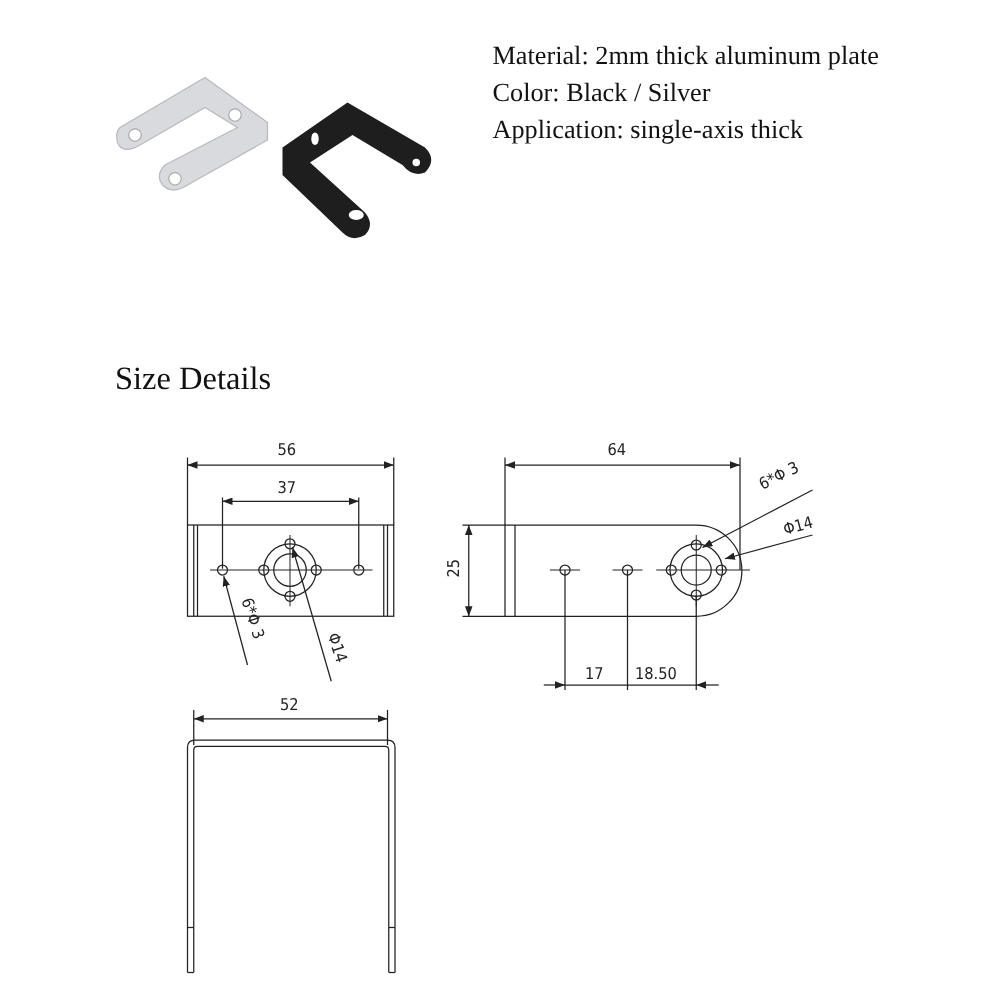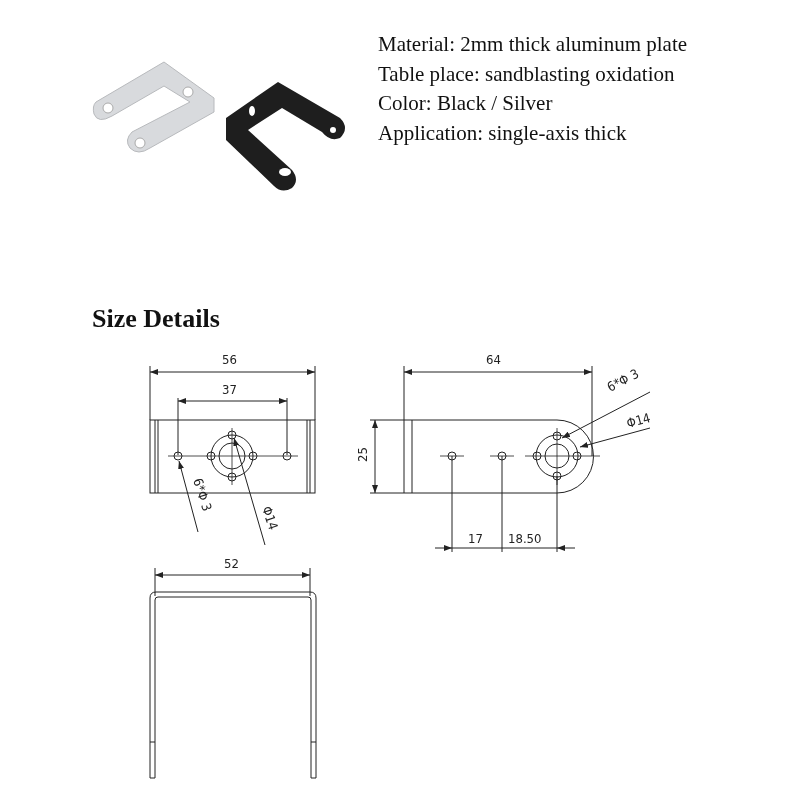--- a/index.html
+++ b/index.html
@@ -1,19 +1,19 @@
 <!DOCTYPE html>
 <html><head>
 <meta charset="utf-8">
 <style>
   html, body { margin: 0; padding: 0; background: #ffffff; }
   body { width: 800px; height: 800px; position: relative; overflow: hidden; font-family: "Liberation Serif", serif; color: #111; }
   .specs { position: absolute; left: 378px; top: 30px; font-size: 21px; line-height: 29.5px; }
-  .spec-line { white-space: nowrap; }
-  .section-title { position: absolute; left: 92px; top: 304px; font-size: 26px; font-weight: bold; font-family: "Liberation Serif", serif; }
+  .spec-line { white-space: nowrap; margin-left: 16px; }
+  .section-title { position: absolute; left: 92px; top: 288px; font-size: 26px; font-weight: normal; font-family: "Liberation Serif", serif; }
   svg { position: absolute; left: 0; top: 0; }
   .dim { font-family: "DejaVu Sans Condensed", "DejaVu Sans", sans-serif; font-size: 13px; fill: #222; }
 </style>
 </head>
 <body>
 
 <svg width="800" height="800" viewBox="0 0 800 800">
   <defs>
     <marker id="arr" markerWidth="8" markerHeight="6" refX="8" refY="3" orient="auto-start-reverse">
       <path d="M0,0 L8,3 L0,6 z" fill="#222"></path>
@@ -112,18 +112,17 @@
     <line x1="150" y1="778" x2="155" y2="778"></line>
     <line x1="311" y1="778" x2="316" y2="778"></line>
     <line x1="150" y1="742" x2="155" y2="742"></line>
     <line x1="311" y1="742" x2="316" y2="742"></line>
   </g>
   <text class="dim" x="224" y="568">52</text>
 </svg>
 
 <div class="specs">
   <div class="spec-line">Material: 2mm thick aluminum plate</div>
-  <div class="spec-line">Table place: sandblasting oxidation</div>
   <div class="spec-line">Color: Black / Silver</div>
   <div class="spec-line">Application: single-axis thick</div>
 </div>
 
 <div class="section-title">Size Details</div>
 
 </body></html>

